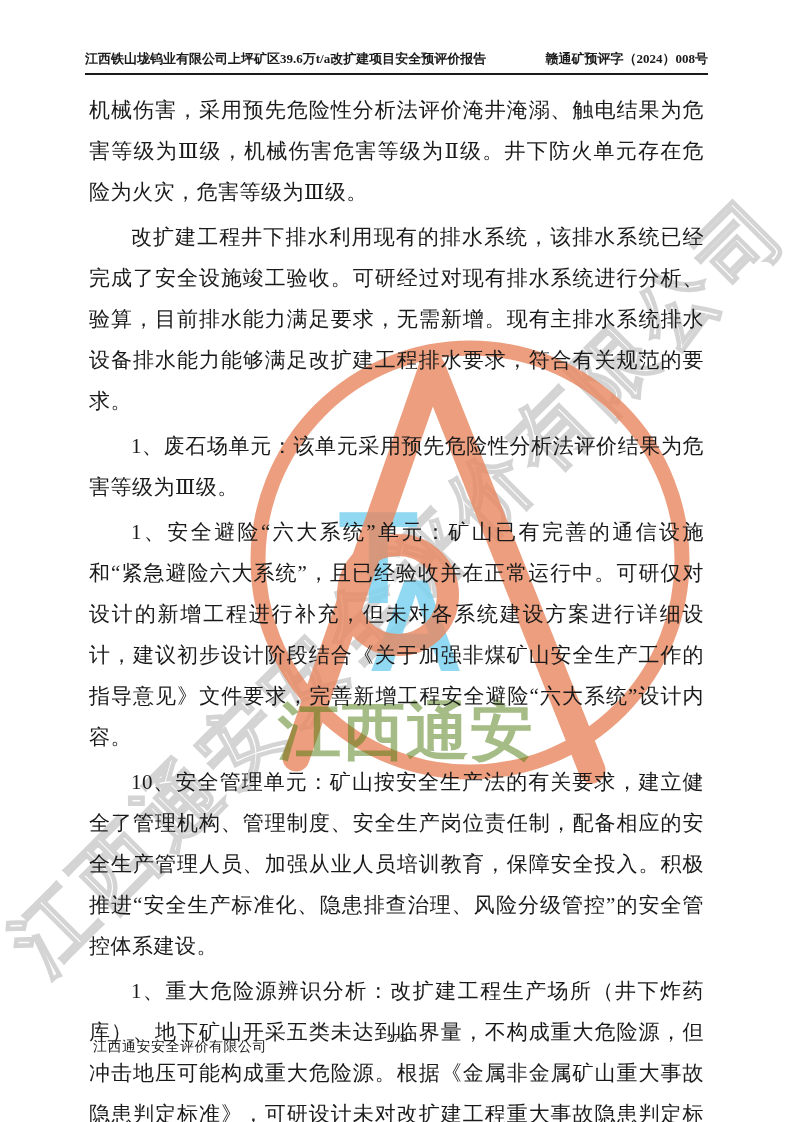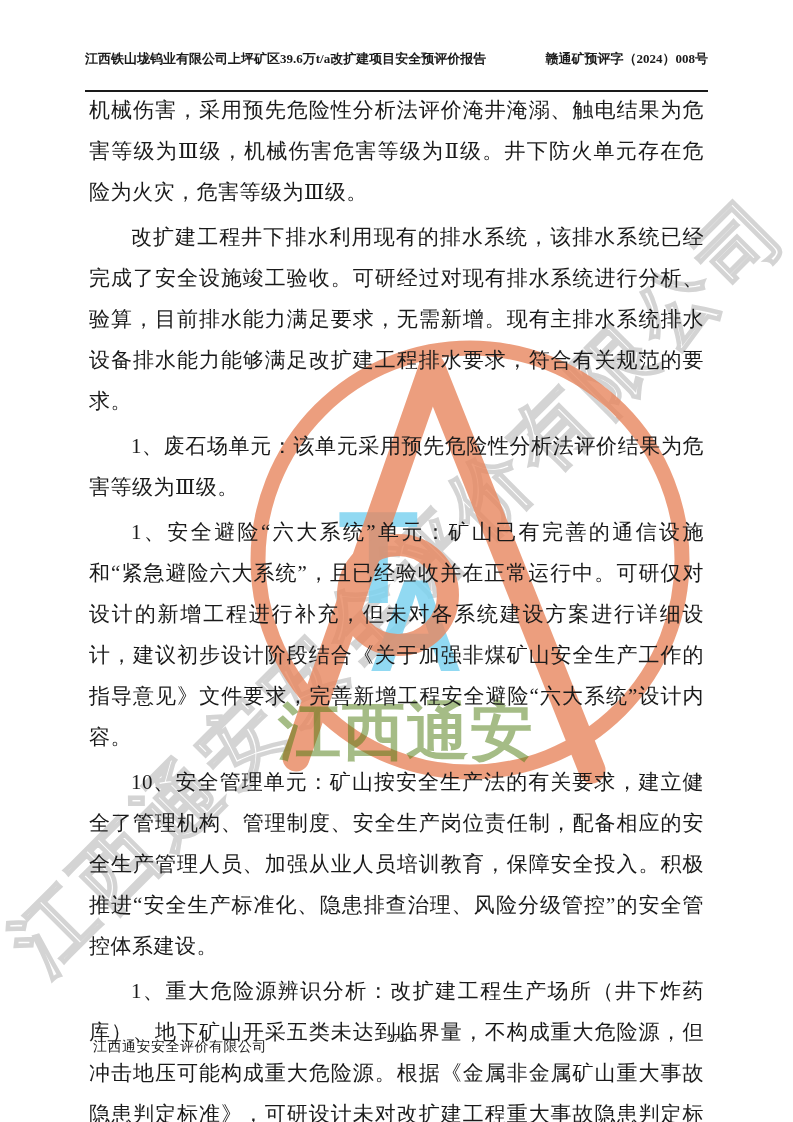--- a/index.html
+++ b/index.html
@@ -34,21 +34,21 @@
     position:absolute;left:278px;top:698px;
     font-size:63px;font-weight:bold;line-height:1.1;
     color:#4d7c0f;opacity:.5;letter-spacing:1px;white-space:nowrap;
   }
   
   .content{position:absolute;inset:0;z-index:5;}
   .doc-header{
     position:absolute;left:85px;top:50px;width:623px;
     display:flex;justify-content:space-between;align-items:flex-end;
     font-size:13px;font-weight:bold;
-    padding-bottom:22px;border-bottom:2px solid #1a1a1a;
+    padding-bottom:5px;border-bottom:2px solid #1a1a1a;
     white-space:nowrap;
   }
   .doc-body{
     position:absolute;left:85px;top:86px;width:623px;
     font-size:21px;line-height:41px;letter-spacing:.5px;
     text-align:justify;
   }
   .doc-body p{margin:4px;}
   .doc-body p.indent{text-indent:2em;}
   .page-number{

